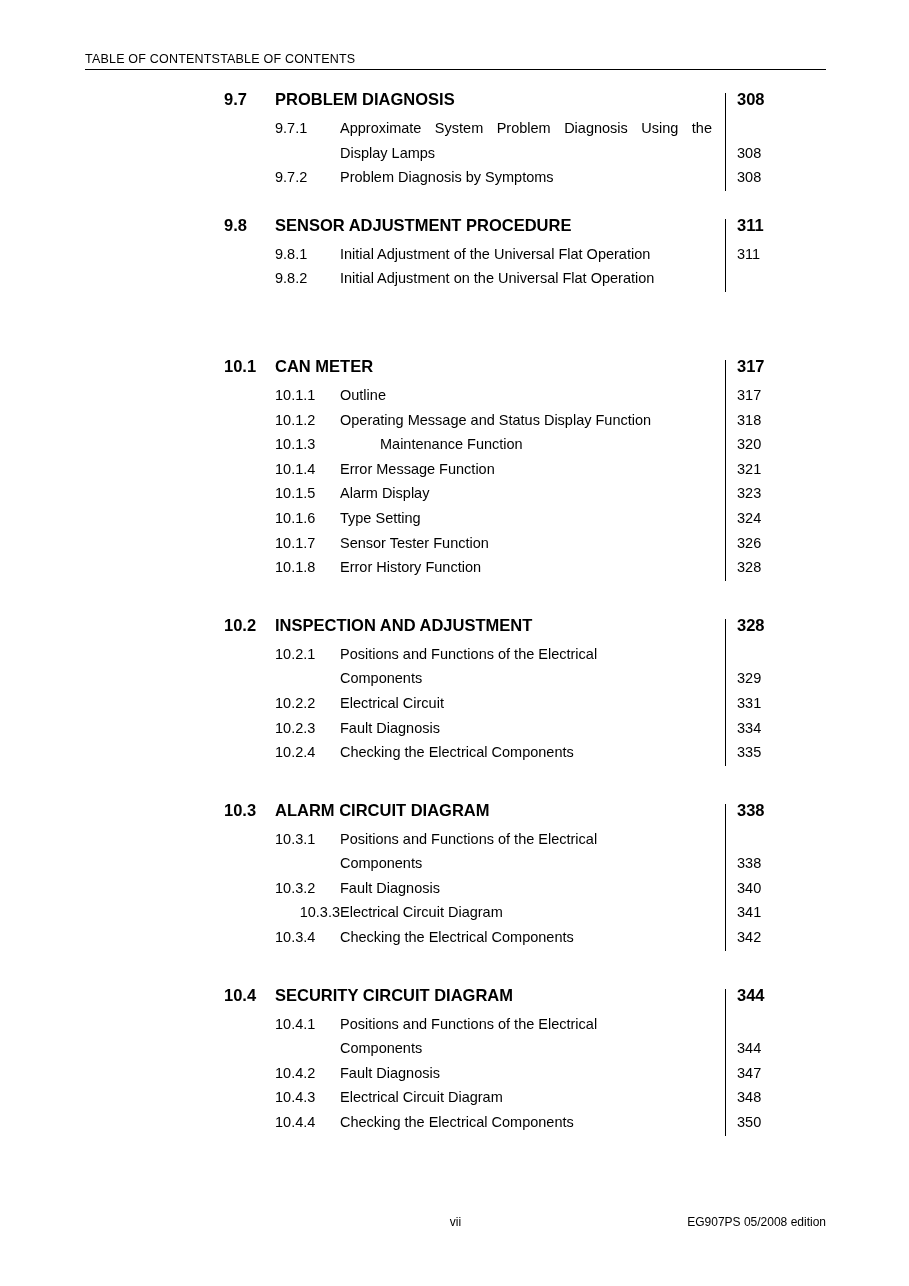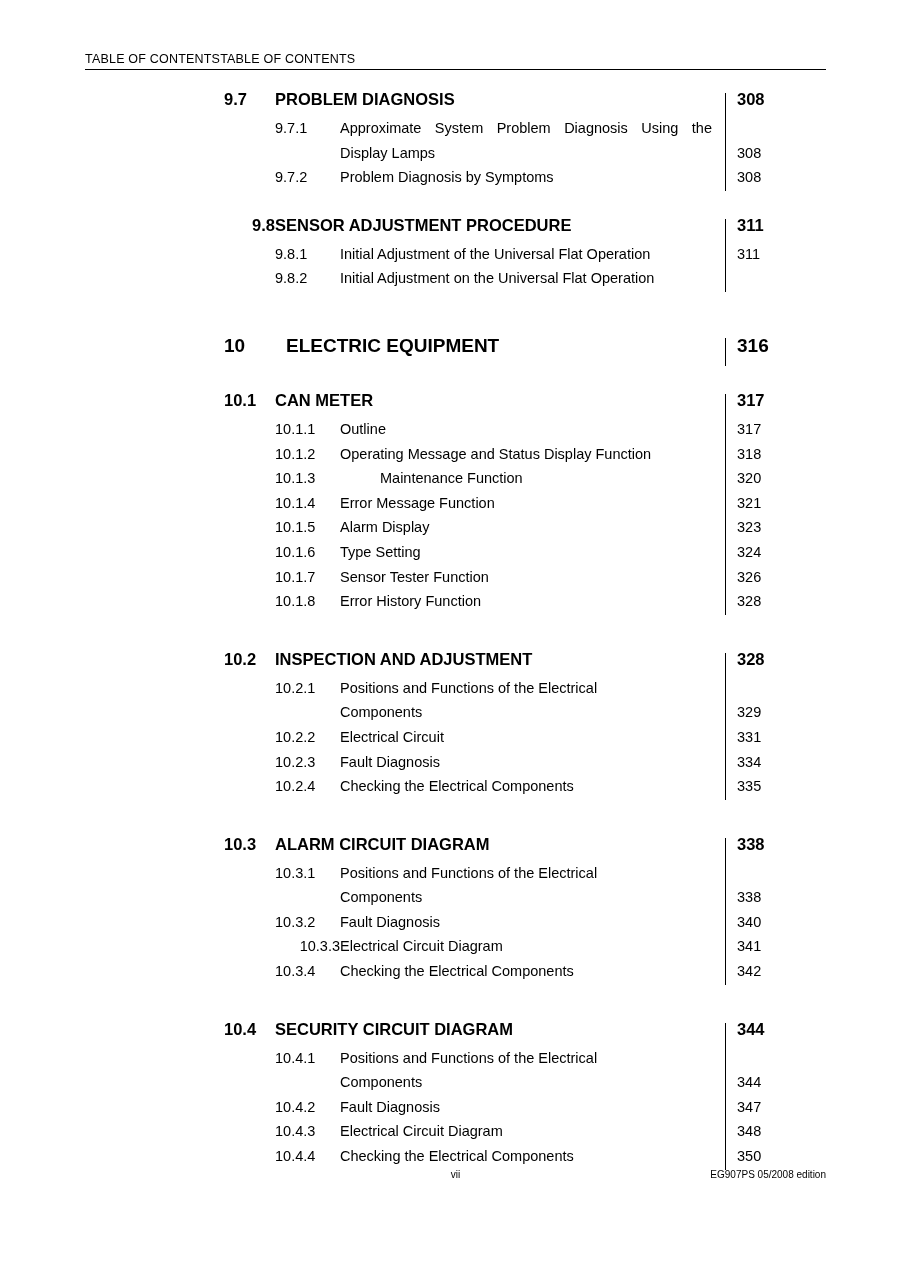--- a/index.html
+++ b/index.html
@@ -129,24 +129,24 @@
     width: 372px;
     text-align: justify;
     text-align-last: justify;
     flex: 0 0 372px;
   }
 
   
   .footer {
     position: absolute;
     left: 85px;
-    top: 1169px;
+    top: 1215px;
     width: 741px;
     height: 20px;
-    font-size: 10px;
+    font-size: 12px;
   }
   .footer .folio {
     position: absolute;
     left: 0;
     right: 0;
     text-align: center;
   }
   .footer .edition {
     position: absolute;
     right: 0;
@@ -183,44 +183,36 @@
         </div>
         <div class="row sub" style="position: relative;">
           <span class="num">9.7.2</span>
           <span class="title">Problem Diagnosis by Symptoms</span>
           <span class="pageno">308</span>
         </div>
       </div>
       <div class="gap-sm"></div>
       <div class="block">
         <div class="rule"></div>
-        <div class="row section" style="position: relative; text-align: right;">
+        <div class="row section" style="position: relative;">
           <span class="num">9.8</span>
           <span class="title">SENSOR ADJUSTMENT PROCEDURE</span>
           <span class="pageno">311</span>
         </div>
         <div class="row sub" style="position: relative;">
           <span class="num">9.8.1</span>
           <span class="title">Initial Adjustment of the Universal Flat Operation</span>
           <span class="pageno">311</span>
         </div>
         <div class="row sub" style="position: relative;">
           <span class="num">9.8.2</span>
           <span class="title">Initial Adjustment on the Universal Flat Operation</span>
         </div>
       </div>
       <div class="gap-lg"></div>
-      <div class="block">
-        <div class="rule"></div>
-        <div class="row chapter" style="position: relative;">
-          <span class="num">10</span>
-          <span class="title">ELECTRIC EQUIPMENT</span>
-          <span class="pageno">316</span>
-        </div>
-      </div>
       <div class="gap-sm"></div>
       <div class="block">
         <div class="rule"></div>
         <div class="row section" style="position: relative;">
           <span class="num">10.1</span>
           <span class="title">CAN METER</span>
           <span class="pageno">317</span>
         </div>
         <div class="row sub" style="position: relative;">
           <span class="num">10.1.1</span>

